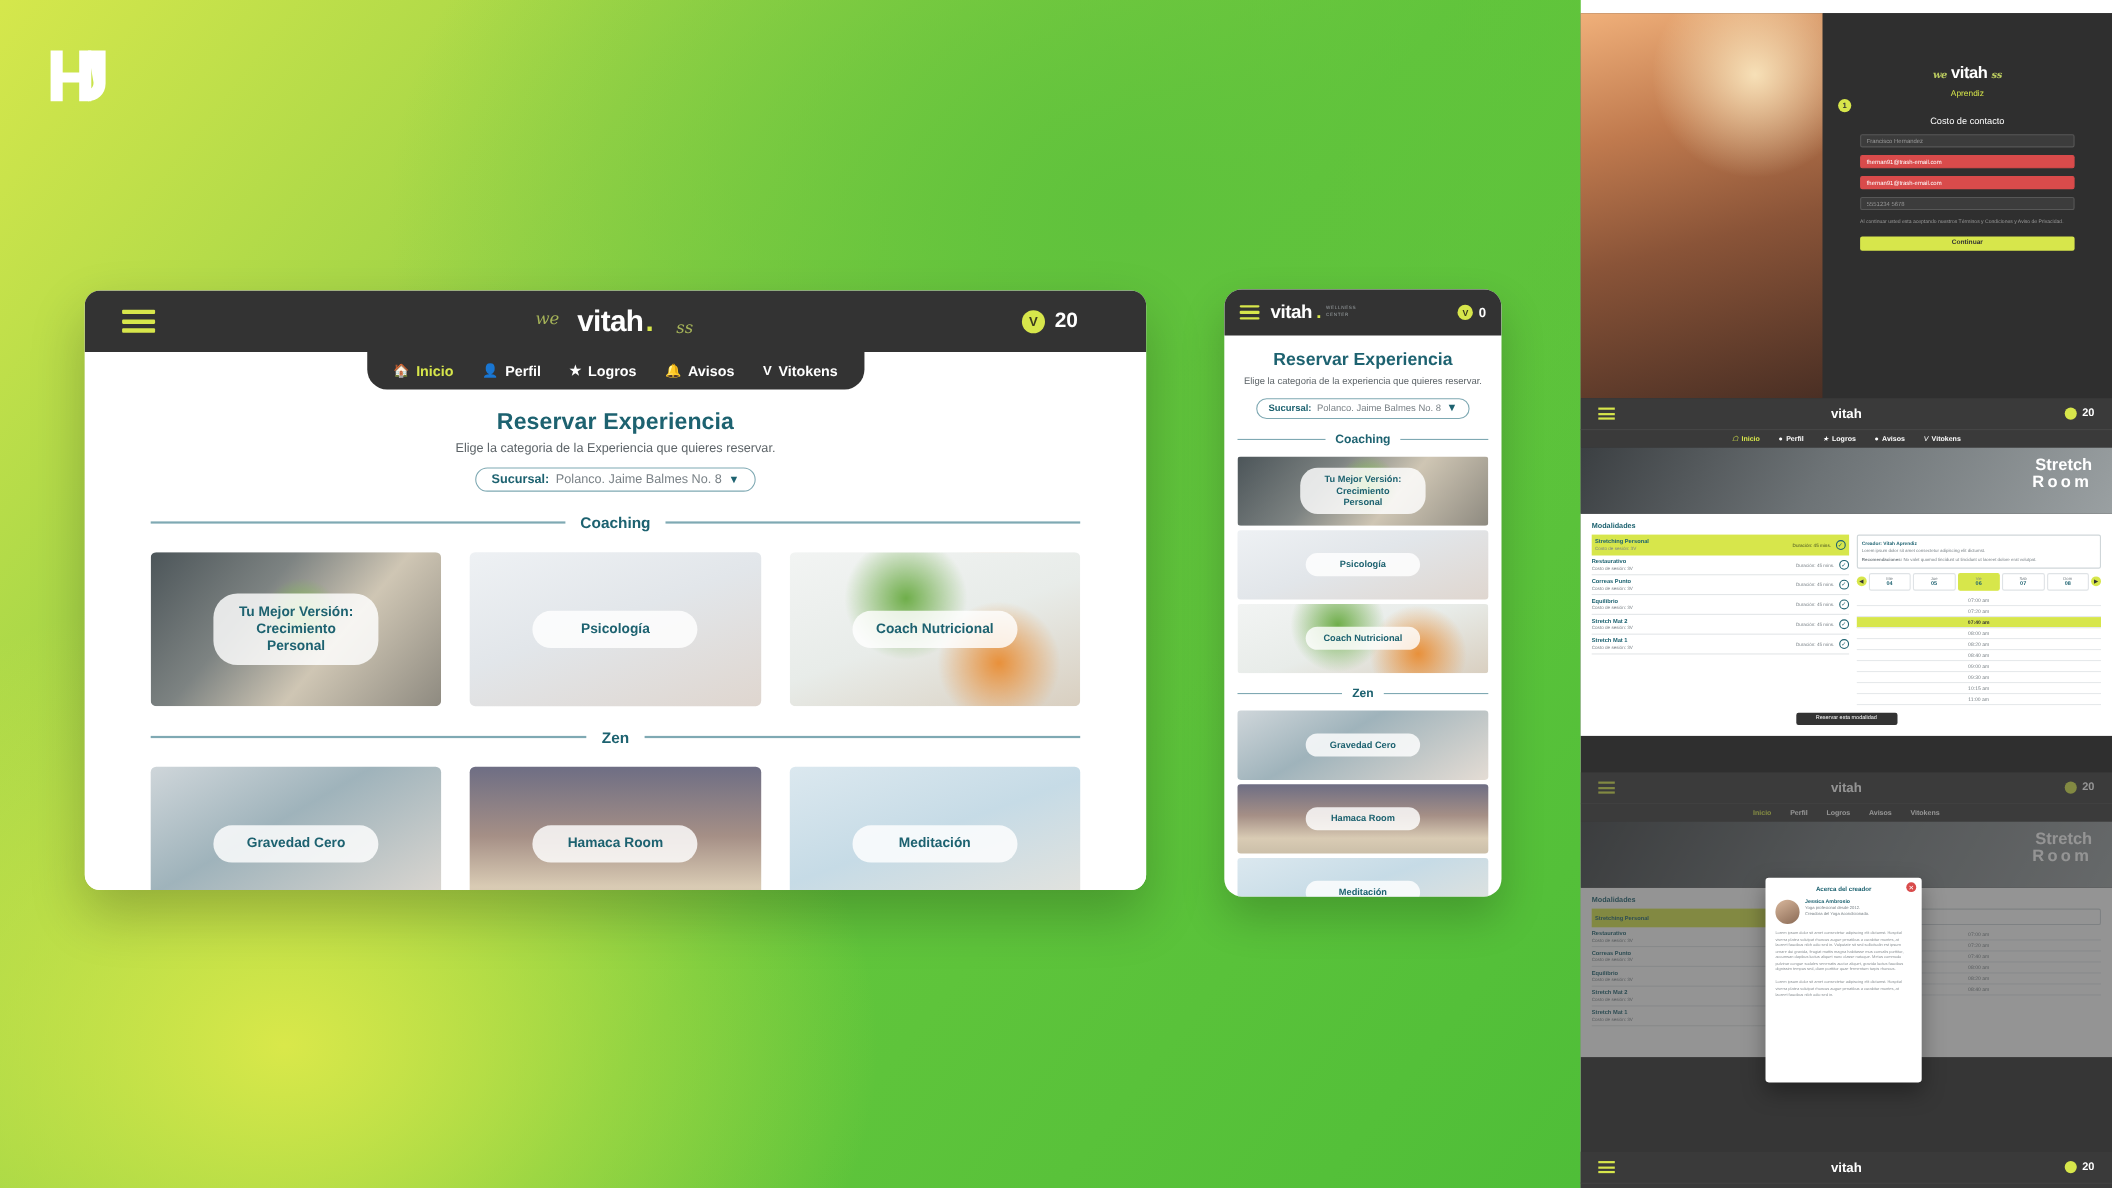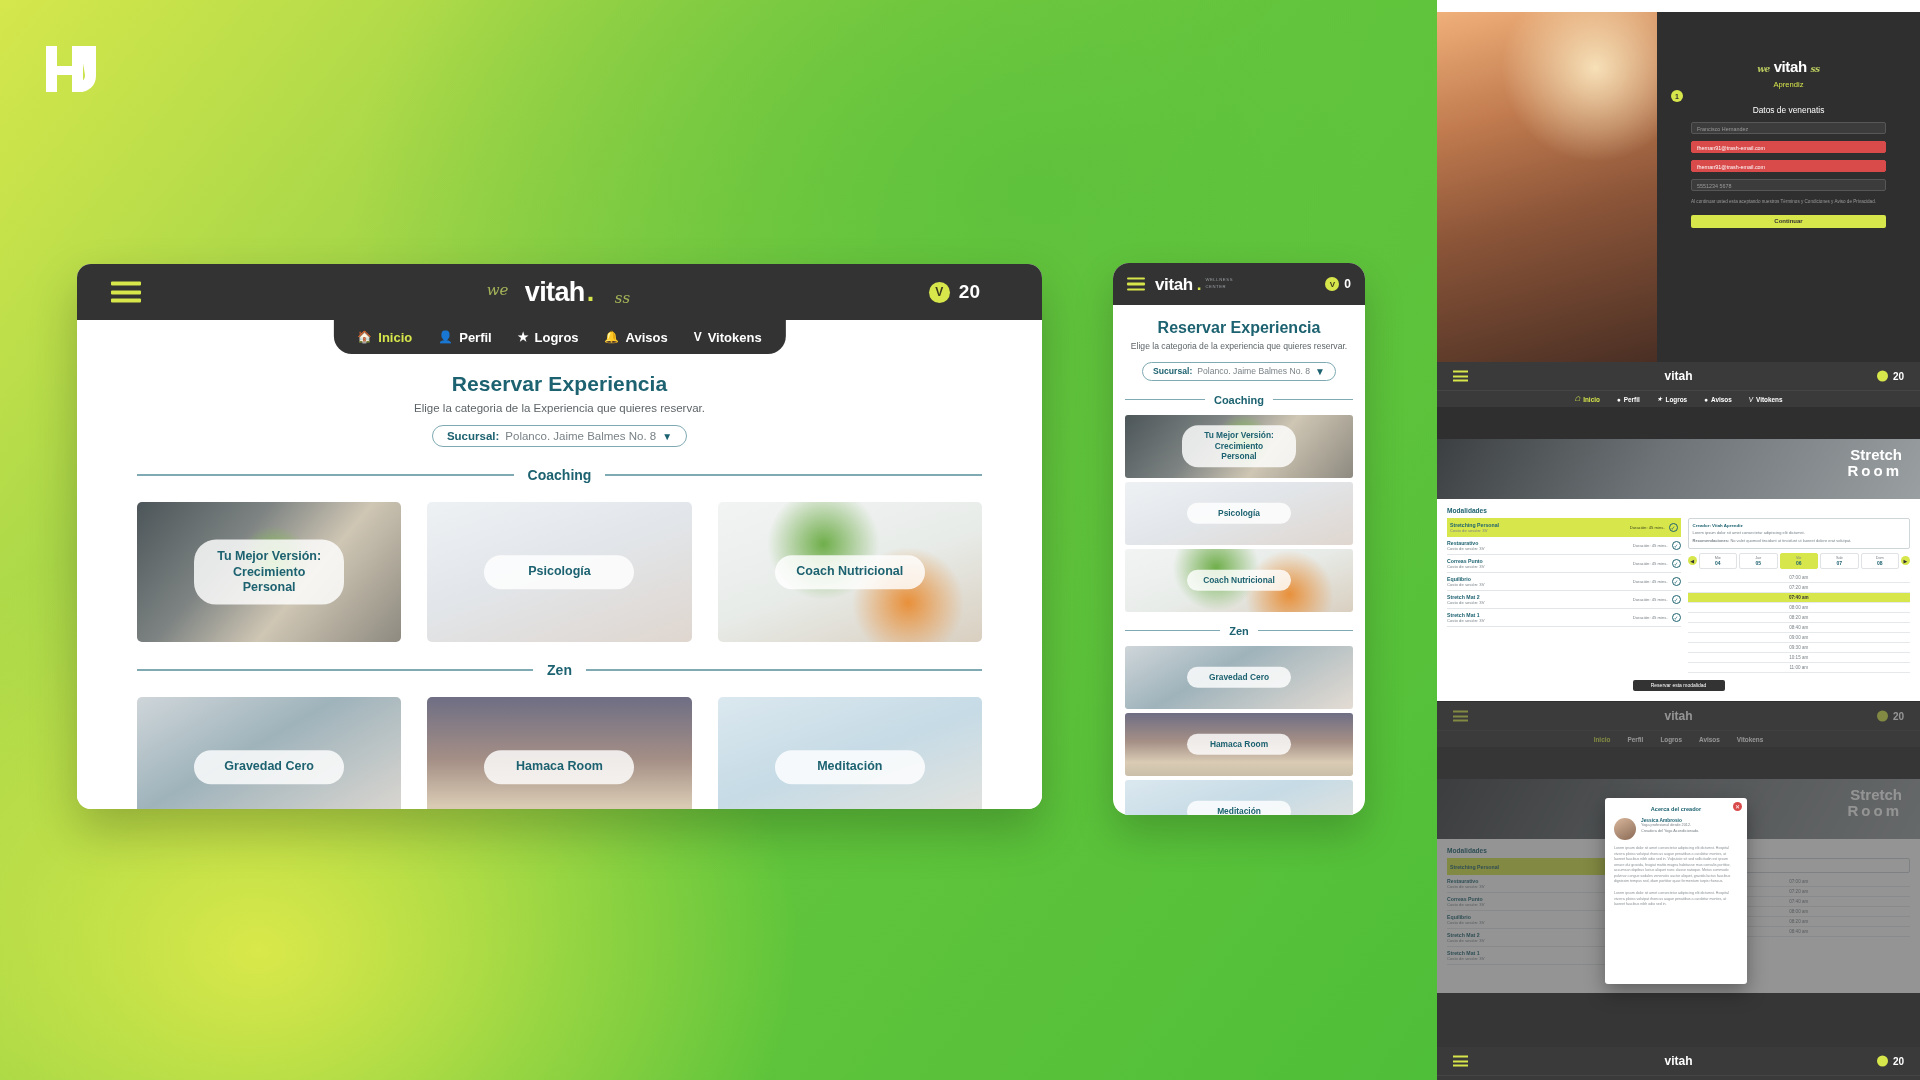--- a/index.html
+++ b/index.html
@@ -172,21 +172,21 @@
     display:flex; align-items:center; gap:5px; color:#fff; font-size:10px; font-weight:bold; }
   .rp-bar .coin { width:11px;height:11px;border-radius:50%;background:#d7e64b; }
   .rp-bar .brand{ position:absolute; left:50%; transform:translateX(-50%); color:#fff; font-size:12px; font-weight:bold;}
 
   .rp-subnav { height:17px; background:#3a3a3a; display:flex; align-items:center;
     justify-content:center; gap:17px; border-top:1px solid #454545; }
   .rp-subnav span{ color:#fff; font-size:6.4px; display:flex; align-items:center; gap:3px; }
   .rp-subnav span.on{ color:#d7e64b; }
 
   .rp-hero2 { height:60px; background:linear-gradient(120deg,#3b3f42 0%, #6d7376 45%, #9aa0a2 100%);
-    position:relative;margin-top:32px; }
+    position:relative; }
   .rp-hero2 .ttl{ position:absolute; right:18px; top:8px; text-align:right; color:#fff; line-height:1.05;}
   .rp-hero2 .ttl .a{ font-size:15px; font-weight:bold; }
   .rp-hero2 .ttl .b{ font-size:15px; font-weight:bold; letter-spacing:3px; }
 
   .rp-white { background:#fff; padding:8px 10px 10px; }
   .rp-h { color:#1d6270; font-size:6.6px; font-weight:bold; margin-bottom:4px; }
   .rp-split { display:flex; gap:7px; }
   .rp-list { flex:1.05; }
   .rp-row { display:flex; align-items:center; gap:4px; border-bottom:1px solid #e3e6e8; padding:3px 0; }
   .rp-row.hl { background:#d7e64b; border:none; padding:4px 3px; }
@@ -399,21 +399,21 @@
 
     <div class="rp-hero"></div>
     <div class="rp-reg">
       <div class="rp-stepdot">1</div>
       <div class="rp-logo">
         <span class="sm">we</span>
         <span>vitah</span>
         <span class="sm">ss</span>
       </div>
       <div class="rp-regtitle">Aprendiz</div>
-      <div class="rp-sect">Datos de venenatis</div>
+      <div class="rp-sect">Costo de contacto</div>
       <div class="rp-field">Francisco Hernandez</div>
       <div class="rp-field err">fhernan91@trash-email.com</div>
       <div class="rp-field err">fhernan91@trash-email.com</div>
       <div class="rp-field">5551234 5678</div>
       <div class="rp-note">Al continuar usted esta aceptando nuestros Términos y Condiciones y Aviso de Privacidad.</div>
       <div class="rp-cta">Continuar</div>
     </div>
 
     <div style="position:absolute; left:0; top:350px; width:483px;">
       <div class="rp-bar">

